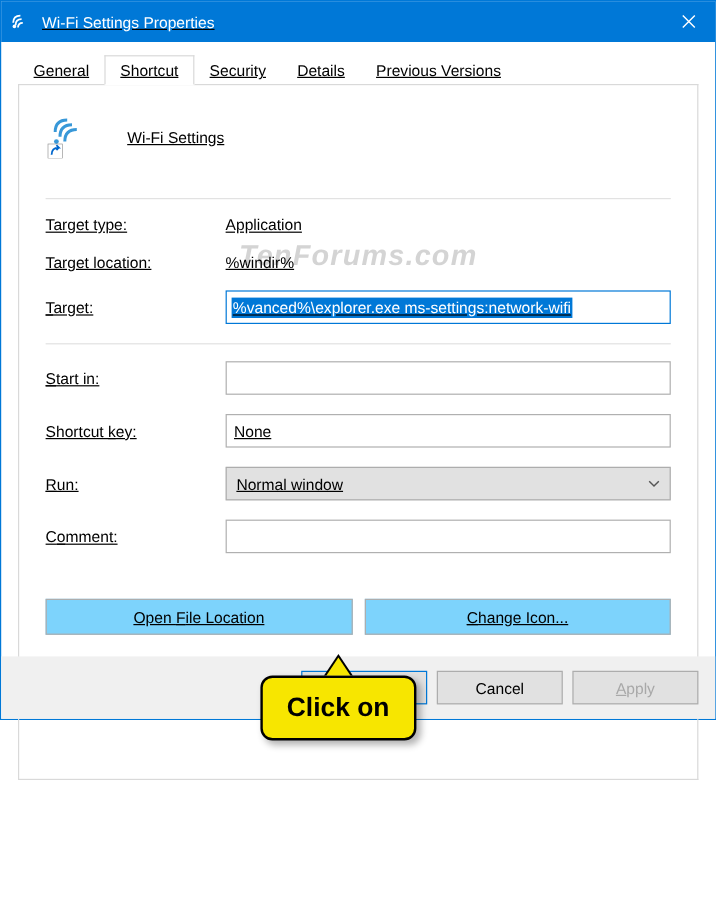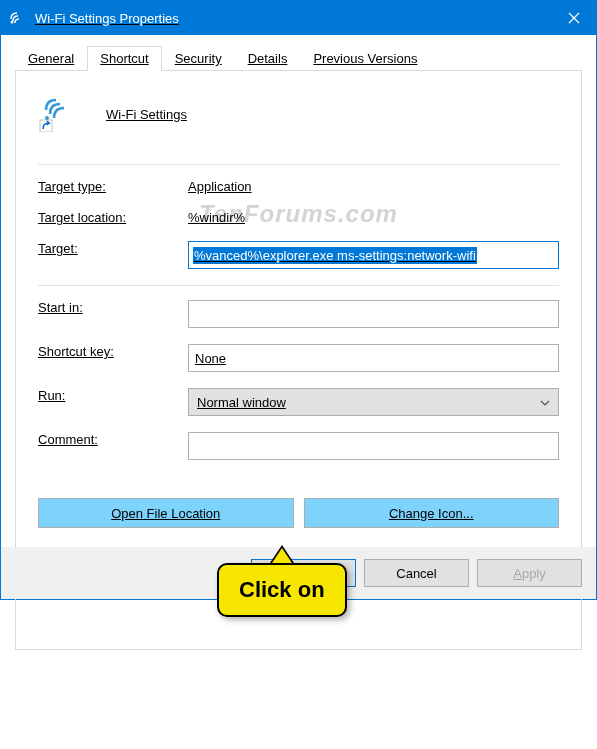--- a/index.html
+++ b/index.html
@@ -21,21 +21,21 @@
     .tab-panel { border: 1px solid #d9d9d9; border-top: none; padding: 22px 22px 26px 22px; min-height: 580px; position: relative; }
     
     .header-row { display: flex; align-items: center; margin-bottom: 28px; position: relative; }
     .shortcut-icon-wrap { width: 50px; }
     .shortcut-name { font-size: 13px; margin-left: 18px; }
     
     .watermark { position: absolute; top: 130px; left: 0; right: 0; text-align: center; font-size: 24px; font-weight: 600; color: rgba(160,160,160,0.45); font-style: italic; letter-spacing: 1px; pointer-events: none; z-index: 0; text-shadow: 1px 1px 0 rgba(255,255,255,0.5); }
     
     .separator { border: none; border-top: 1px solid #e2e2e2; margin: 6px 0 14px 0; }
     
-    .row { display: flex; align-items: flex-start; margin-bottom: 16px; font-size: 13px; position: relative; z-index: 1; }
+    .row { display: flex; align-items: center; margin-bottom: 16px; font-size: 13px; position: relative; z-index: 1; }
     .row-label { width: 150px; flex-shrink: 0; }
     .row-value { flex: 1; }
     
     .underline { text-decoration: underline; }
     
     input.txt, .select-box { width: 100%; height: 28px; border: 1px solid #b0b0b0; padding: 0 6px; font-size: 13px; font-family: inherit; background: #fff; }
     .target-input-wrap { flex: 1; position: relative; border: 1px solid #0078d7; height: 28px; background: #fff; display: flex; align-items: center; padding: 0 4px; }
     .target-selected { background: #0078d7; color: #fff; font-size: 13px; padding: 1px 1px; white-space: nowrap; }
     
     .select-box { background: #e1e1e1; border: 1px solid #adadad; display: flex; align-items: center; justify-content: space-between; padding: 0 8px; }

